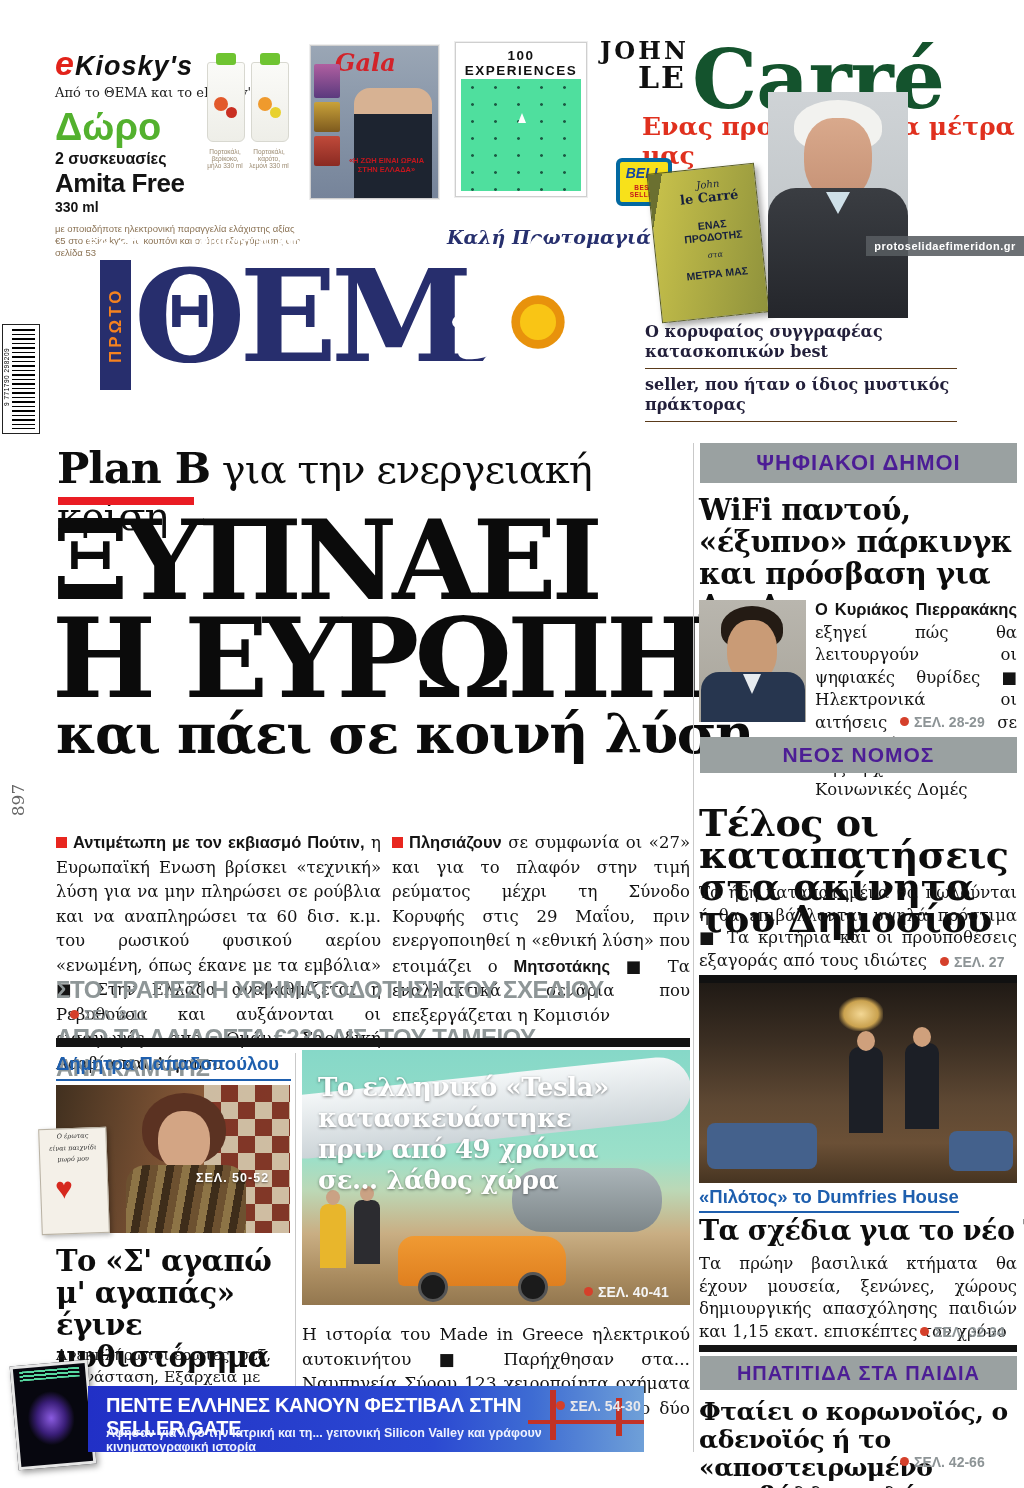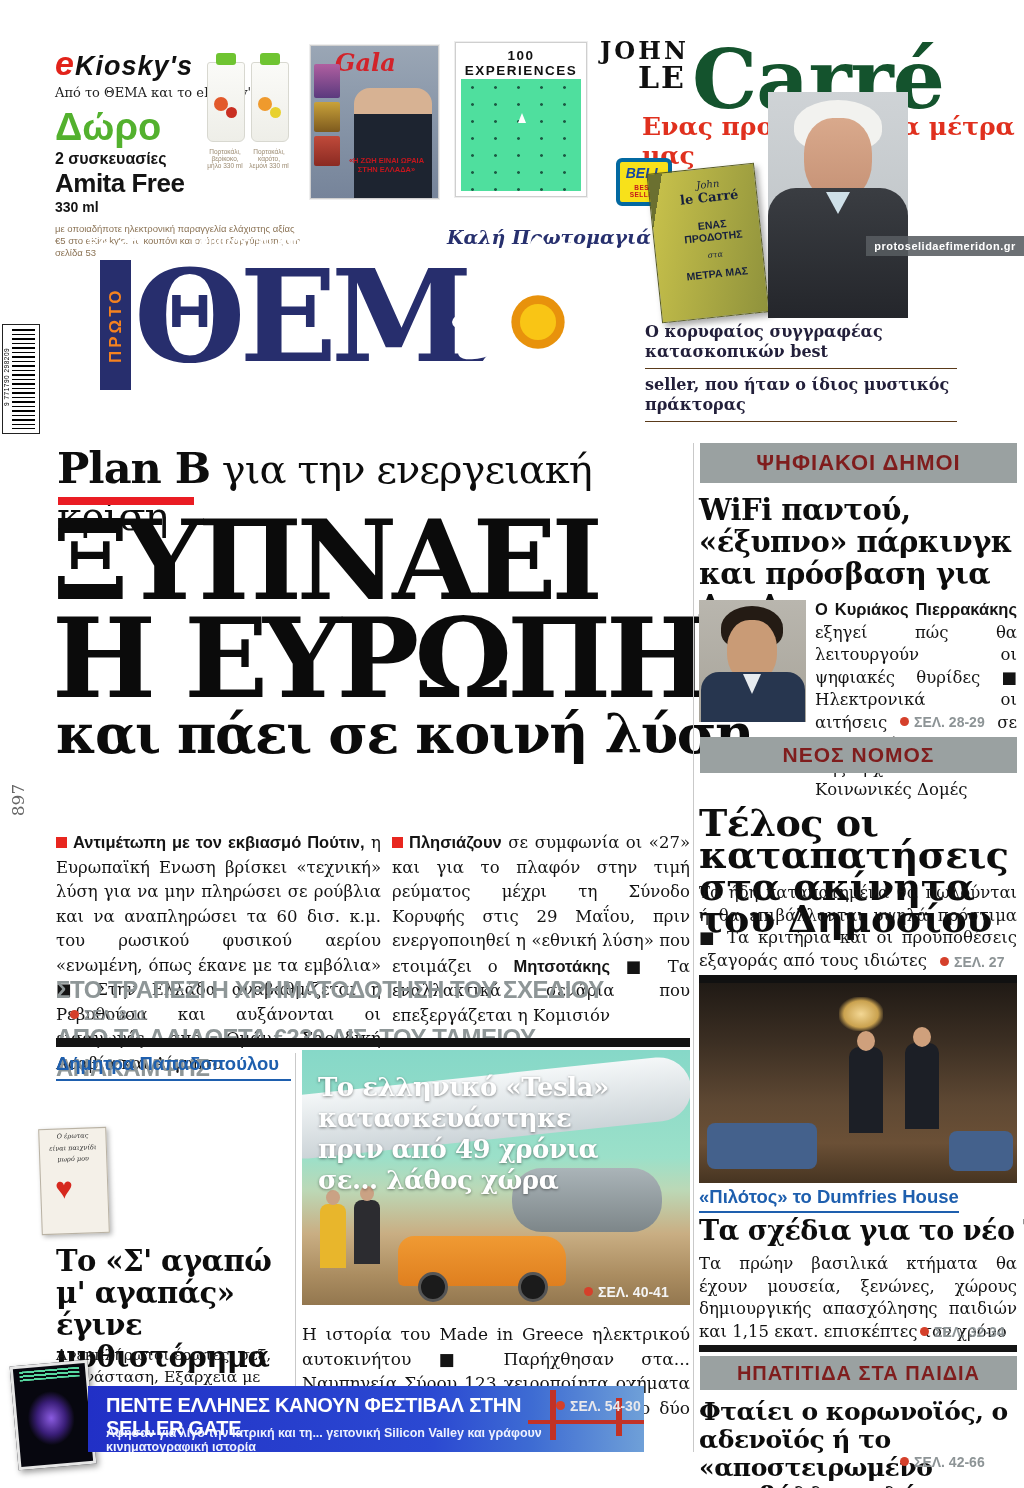--- a/index.html
+++ b/index.html
@@ -88,21 +88,21 @@
   .subhead{font-family:"DejaVu Serif",serif;font-weight:bold;font-size:54px;letter-spacing:-1.5px;color:#0b0b0b;line-height:56px;}
   .lead-col{width:325px;font-family:"DejaVu Serif",serif;font-size:16.5px;line-height:24.5px;color:#141414;text-align:justify;}
   .lead-bold{font-family:"Liberation Sans",sans-serif;font-weight:bold;}
   .sq{display:inline-block;width:11px;height:11px;background:#e8261f;margin-right:6px;}
   .strip-line{font-weight:bold;font-size:24px;letter-spacing:-0.5px;color:#8e9697;line-height:30px;}
   .pgref{display:inline-flex;align-items:center;gap:5px;font-weight:bold;font-size:14px;color:#8d9496;white-space:nowrap;}
   .pgref .dot{display:inline-block;width:9px;height:9px;border-radius:50%;background:#d5402b;}
   .pgref.on-photo{color:#f4f4f4;}
 
   
-  .band{width:317px;height:40px;background:#9aa1a1;color:#7f1d1d;font-weight:bold;font-size:22px;letter-spacing:1px;
+  .band{width:317px;height:40px;background:#9aa1a1;color:#4c1d95;font-weight:bold;font-size:22px;letter-spacing:1px;
         text-align:center;line-height:40px;}
   .rail-h{font-family:"DejaVu Serif",serif;font-weight:bold;color:#0d0d0d;letter-spacing:-0.5px;}
   .rail-body{font-family:"DejaVu Serif",serif;font-size:16.5px;line-height:22.5px;color:#141414;text-align:justify;}
   .blue-kicker{color:#1e5fae;font-weight:bold;font-size:18.5px;border-bottom:2px solid #1e5fae;padding-bottom:4px;}
   .black-rule{background:#141414;}
   .vline{width:1px;background:#c9c9c9;}
 
   
   .photo{overflow:hidden;}
   .ph-pier{background:linear-gradient(180deg,#b9b6ae,#a8a49a);}
@@ -360,20 +360,27 @@
   <div class="abs" style="left:900px;top:1452px;">
     <span class="pgref">
         <span class="dot"></span>
         <span>ΣΕΛ. 42-66</span>
       </span>
   </div>
 
   <div class="abs" style="left:56px;top:1053px;width:235px;">
     <span class="blue-kicker" style="display:block;">Δήμητρα Παπαδοπούλου</span>
   </div>
+  <div class="abs photo ph-papa" style="left:56px;top:1085px;width:234px;height:148px;">
+    <div class="papa-check"></div>
+    <div class="papa-hair"></div>
+    <div class="papa-face"></div>
+    <div class="papa-body"></div>
+    <div class="abs photo-cap" style="left:140px;top:86px;">ΣΕΛ. 50-52</div>
+  </div>
   <div class="abs mini-book" style="left:40px;top:1128px;width:66px;height:104px;">
     <div class="t">Ο έρωτας</div>
     <div class="t">είναι παιχνίδι</div>
     <div class="t">μωρό μου</div>
     <div class="mini-heart">♥</div>
   </div>
   <div class="abs papa-h" style="left:56px;top:1245px;width:238px;">Το «Σ' αγαπώ μ' αγαπάς» έγινε μυθιστόρημα</div>
   <div class="abs papa-body-txt" style="left:56px;top:1344px;">Ανεκπλήρωτοι έρωτες, σεξ, επανάσταση, Εξάρχεια με καλλιγραφία για προχωρημένους από τη σπουδαία ηθοποιό</div>
 
   <div class="abs photo ph-tesla" style="left:302px;top:1050px;width:388px;height:255px;">

